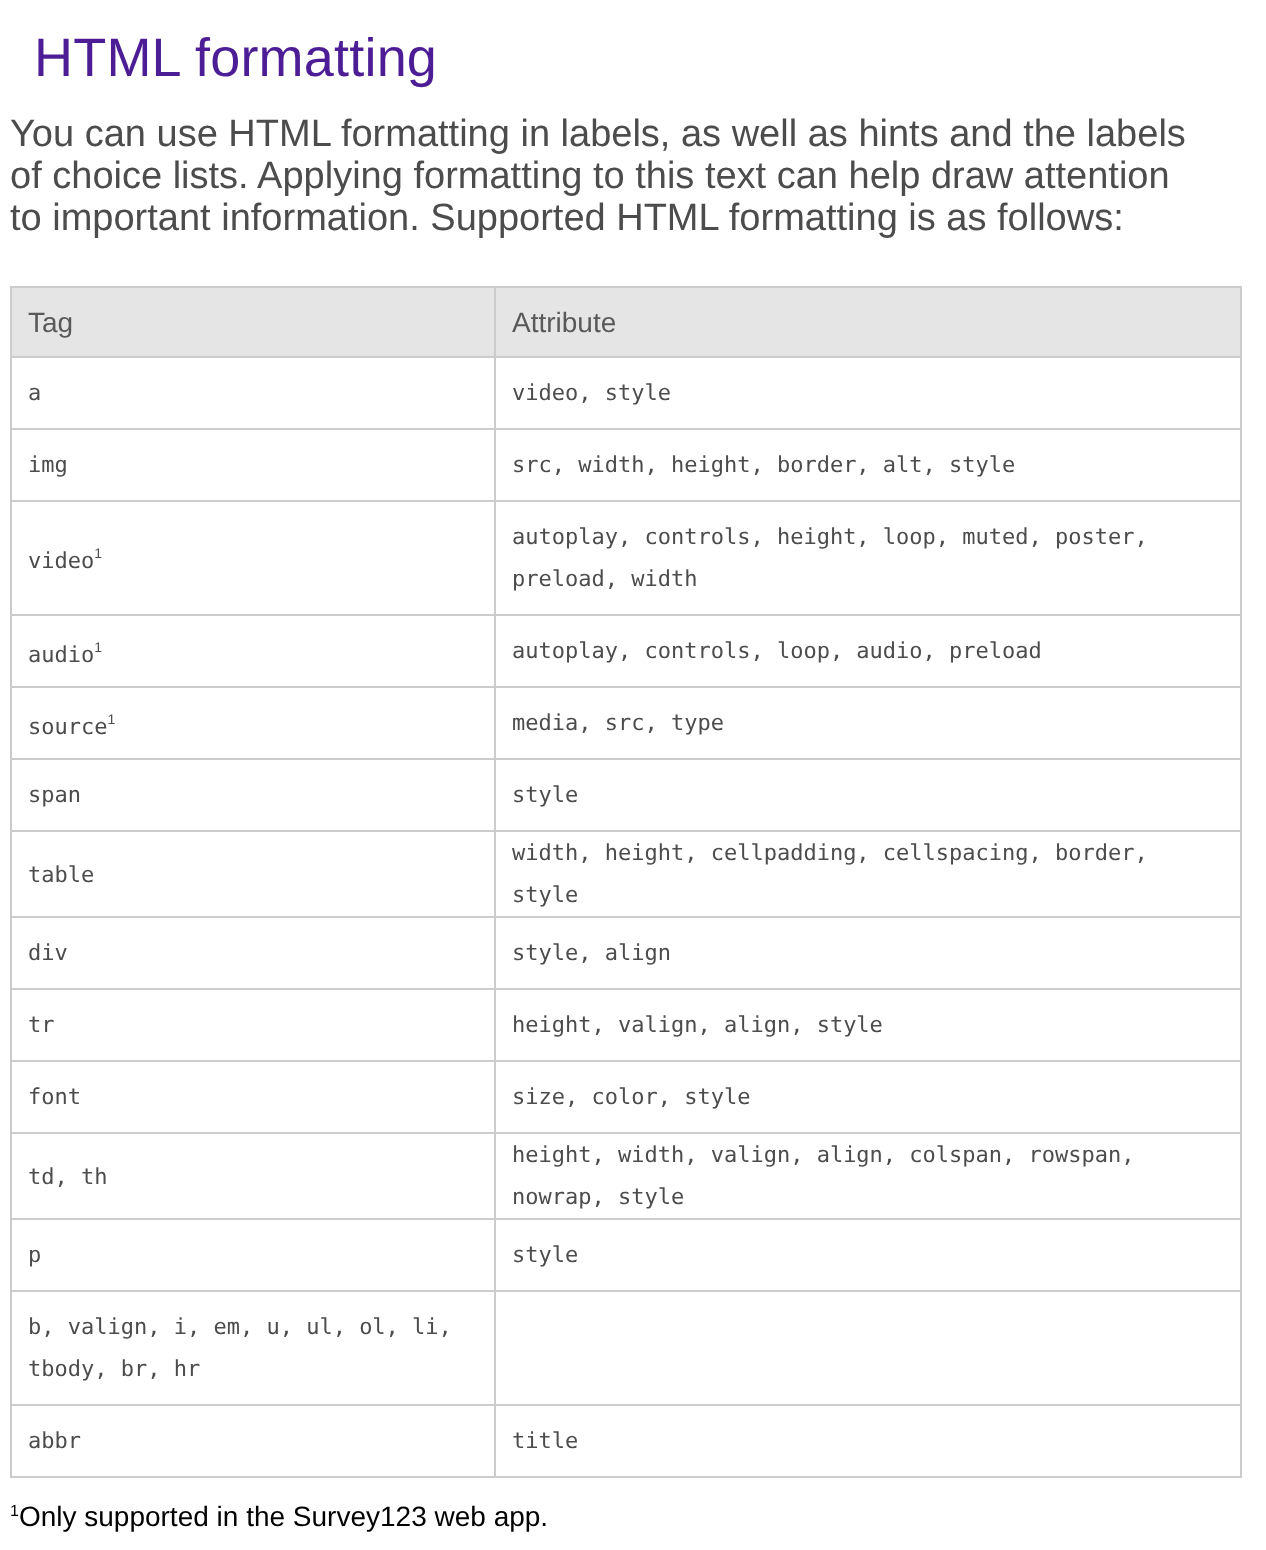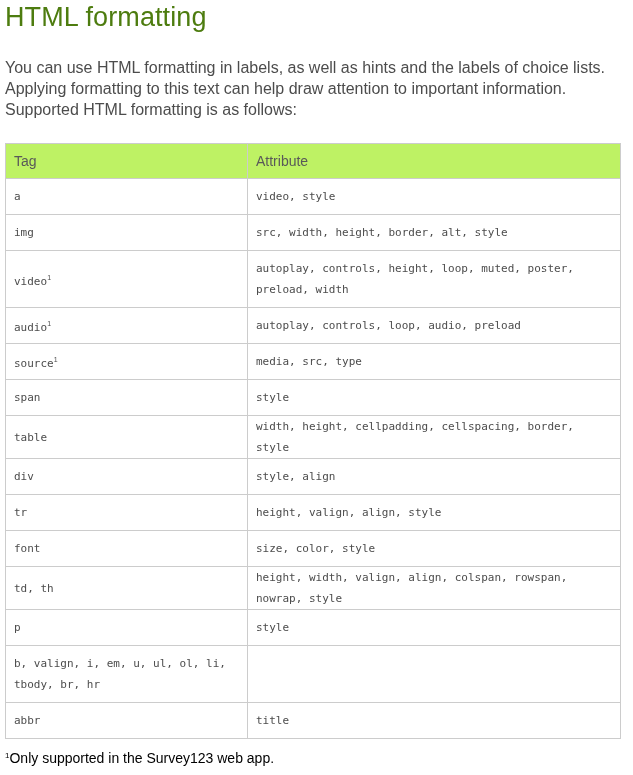--- a/index.html
+++ b/index.html
@@ -2,40 +2,40 @@
 <html><head>
   <meta charset="utf-8">
   <style>
     html, body { margin: 0; padding: 0; background: #ffffff; }
     body {
       width: 633px; height: 775px; overflow: hidden;
       font-family: "Liberation Sans", "DejaVu Sans", sans-serif;
       color: #4c4c4c; position: relative;
     }
     .page-title {
-      position: absolute; left: 5px; top: 2px; margin: 0;
-      font-size: 27px; font-weight: 300; color: #4d7c0f;
+      position: absolute; left: 5px; top: 2px; margin: 12px;
+      font-size: 27px; font-weight: 300; color: #4c1d95;
       letter-spacing: 0.1px;
     }
     .intro {
       position: absolute; left: 5px; top: 57px; width: 600px; margin: 0;
-      font-size: 16px; line-height: 21px; color: #4c4c4c;
+      font-size: 19px; line-height: 21px; color: #4c4c4c;
     }
     table.fmt {
       position: absolute; left: 5px; top: 143px;
       width: 615px; border-collapse: collapse; table-layout: fixed;
     }
     table.fmt col.c1 { width: 242px; }
     table.fmt col.c2 { width: 373px; }
     table.fmt th, table.fmt td {
       border: 1px solid #cccccc; text-align: left; vertical-align: middle;
       padding: 0 7px 0 8px;
     }
     table.fmt th {
-      background: #bef264; font-weight: normal; font-size: 14px;
+      background: #e5e5e5; font-weight: normal; font-size: 14px;
       color: #595959; height: 34px;
     }
     table.fmt td {
       font-family: "DejaVu Sans Mono", "Liberation Mono", monospace;
       font-size: 11px; color: #4c4c4c; height: 35px; line-height: 21px;
     }
     table.fmt tr.tall td { height: 56px; }
     sup.fn { font-size: 7px; vertical-align: 5px; font-family: "Liberation Sans", sans-serif; }
     .footnote {
       position: absolute; left: 5px; top: 750px; margin: 0;

